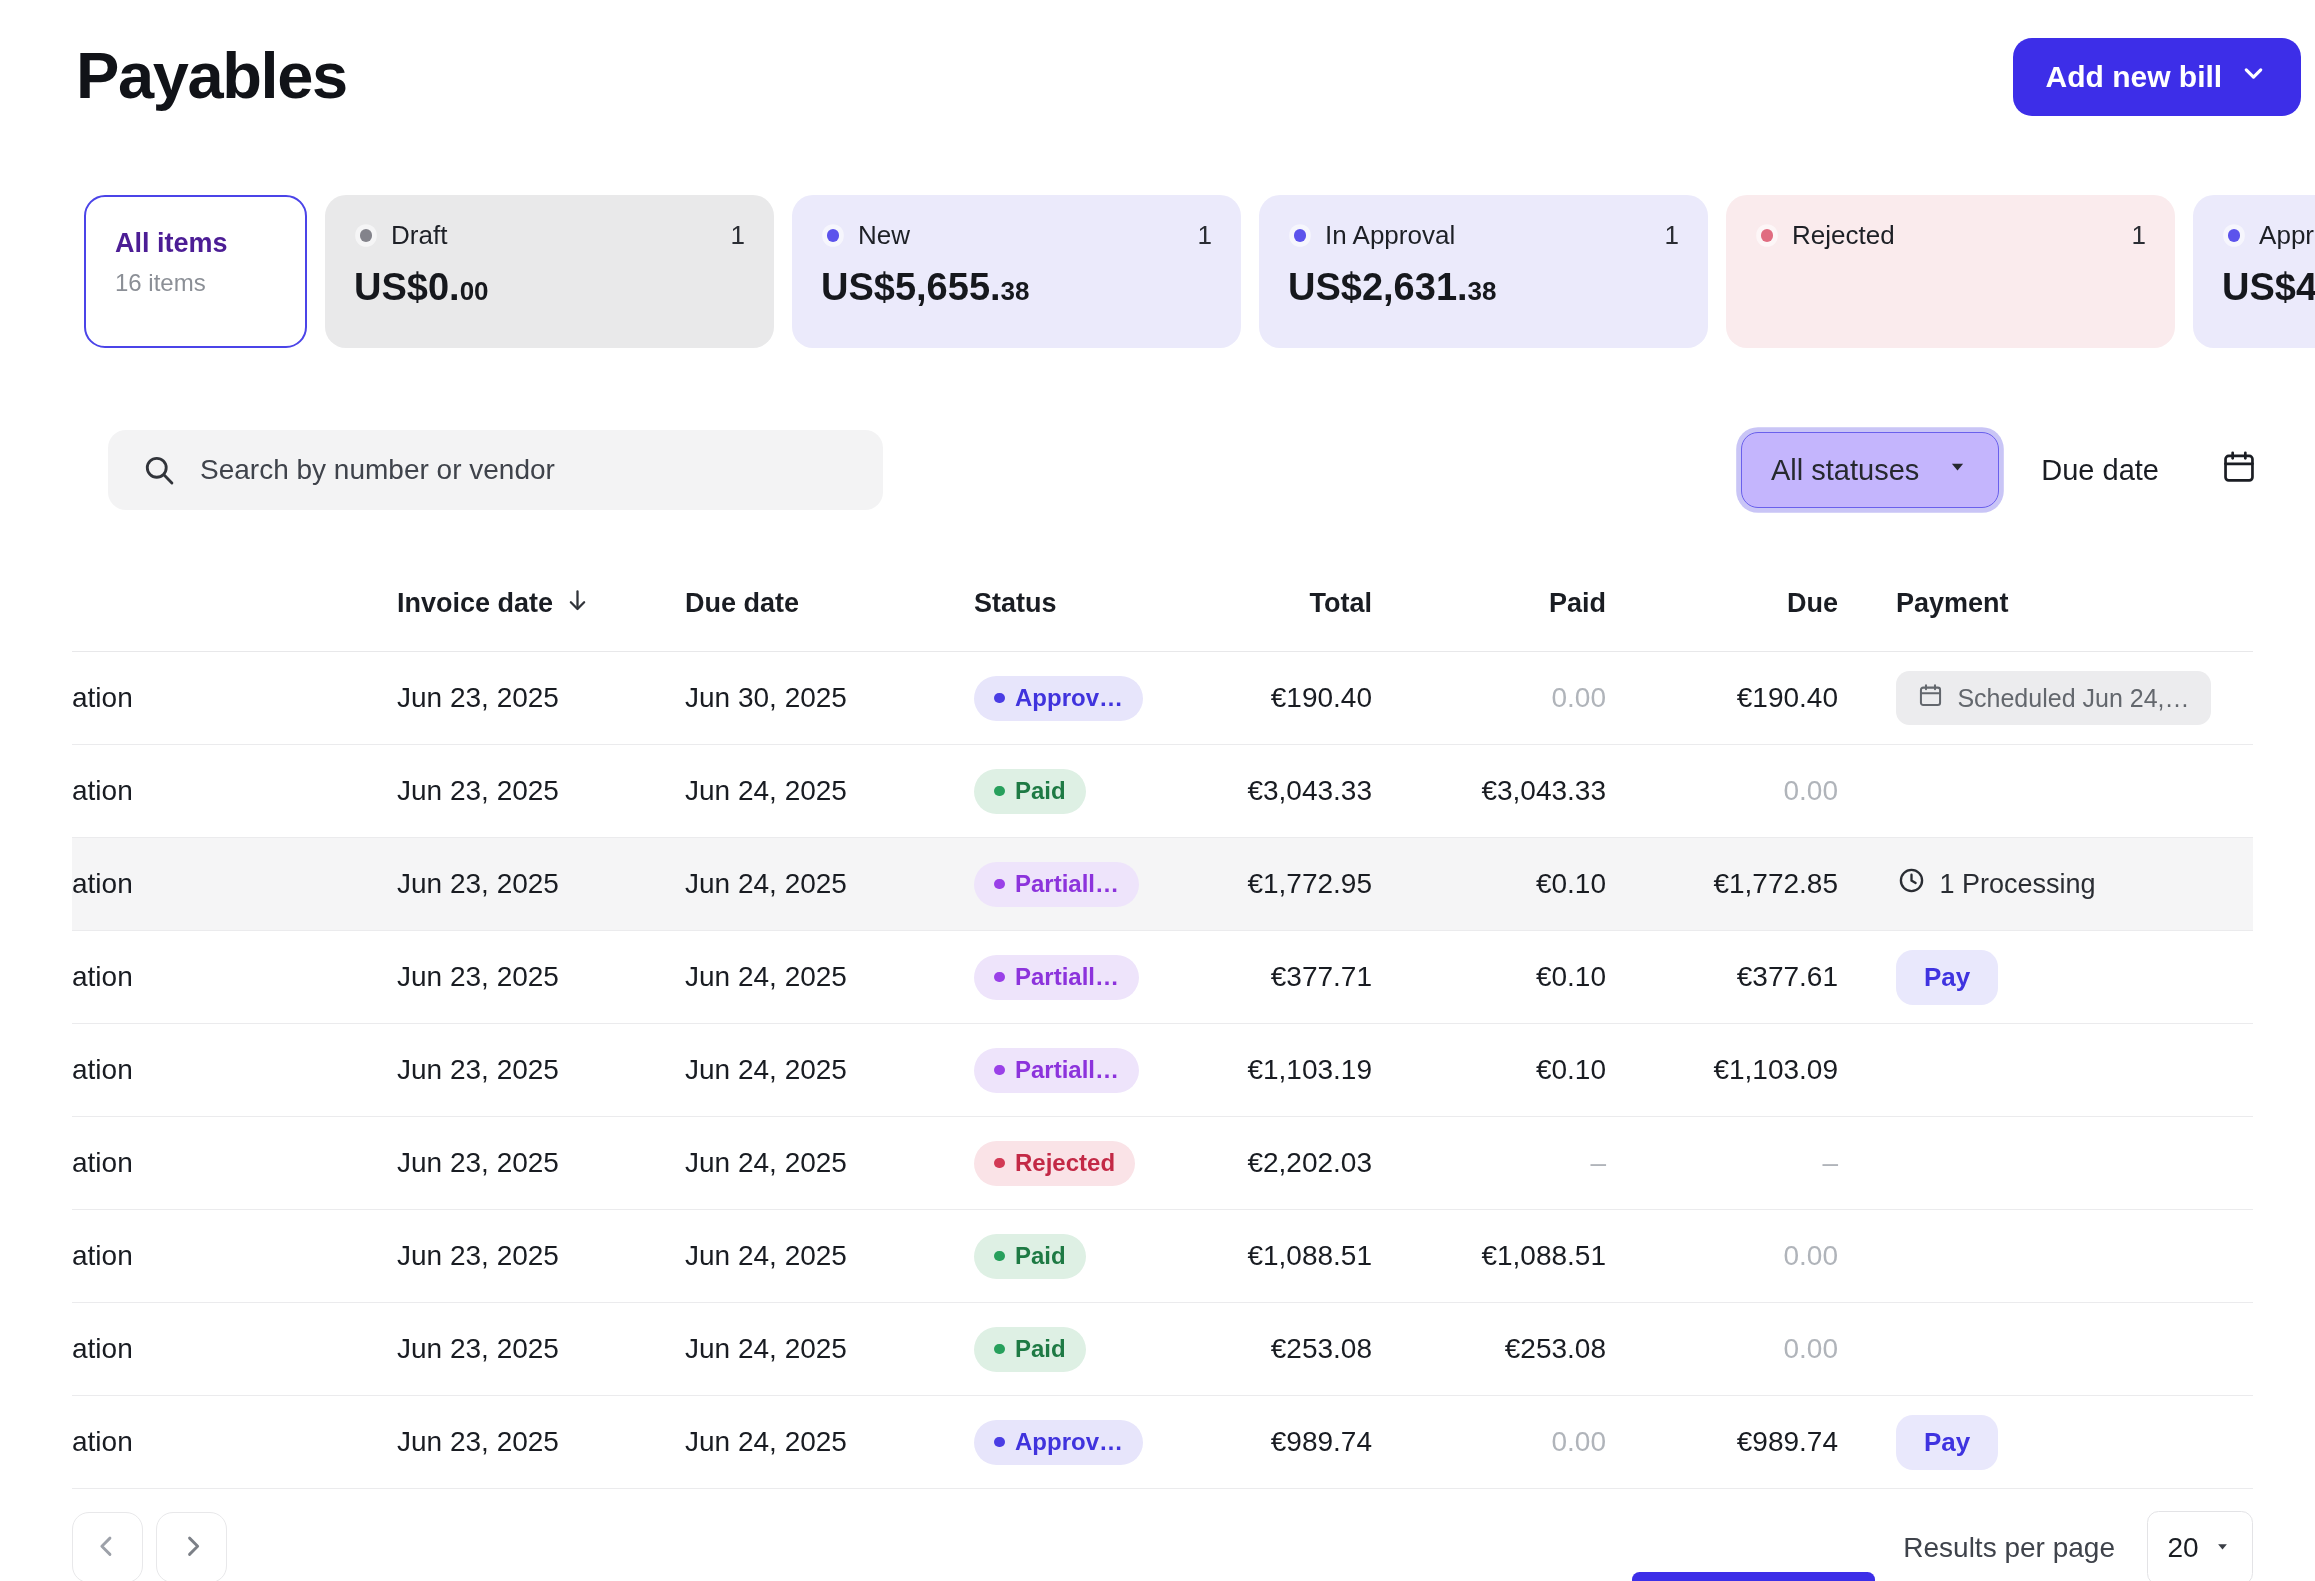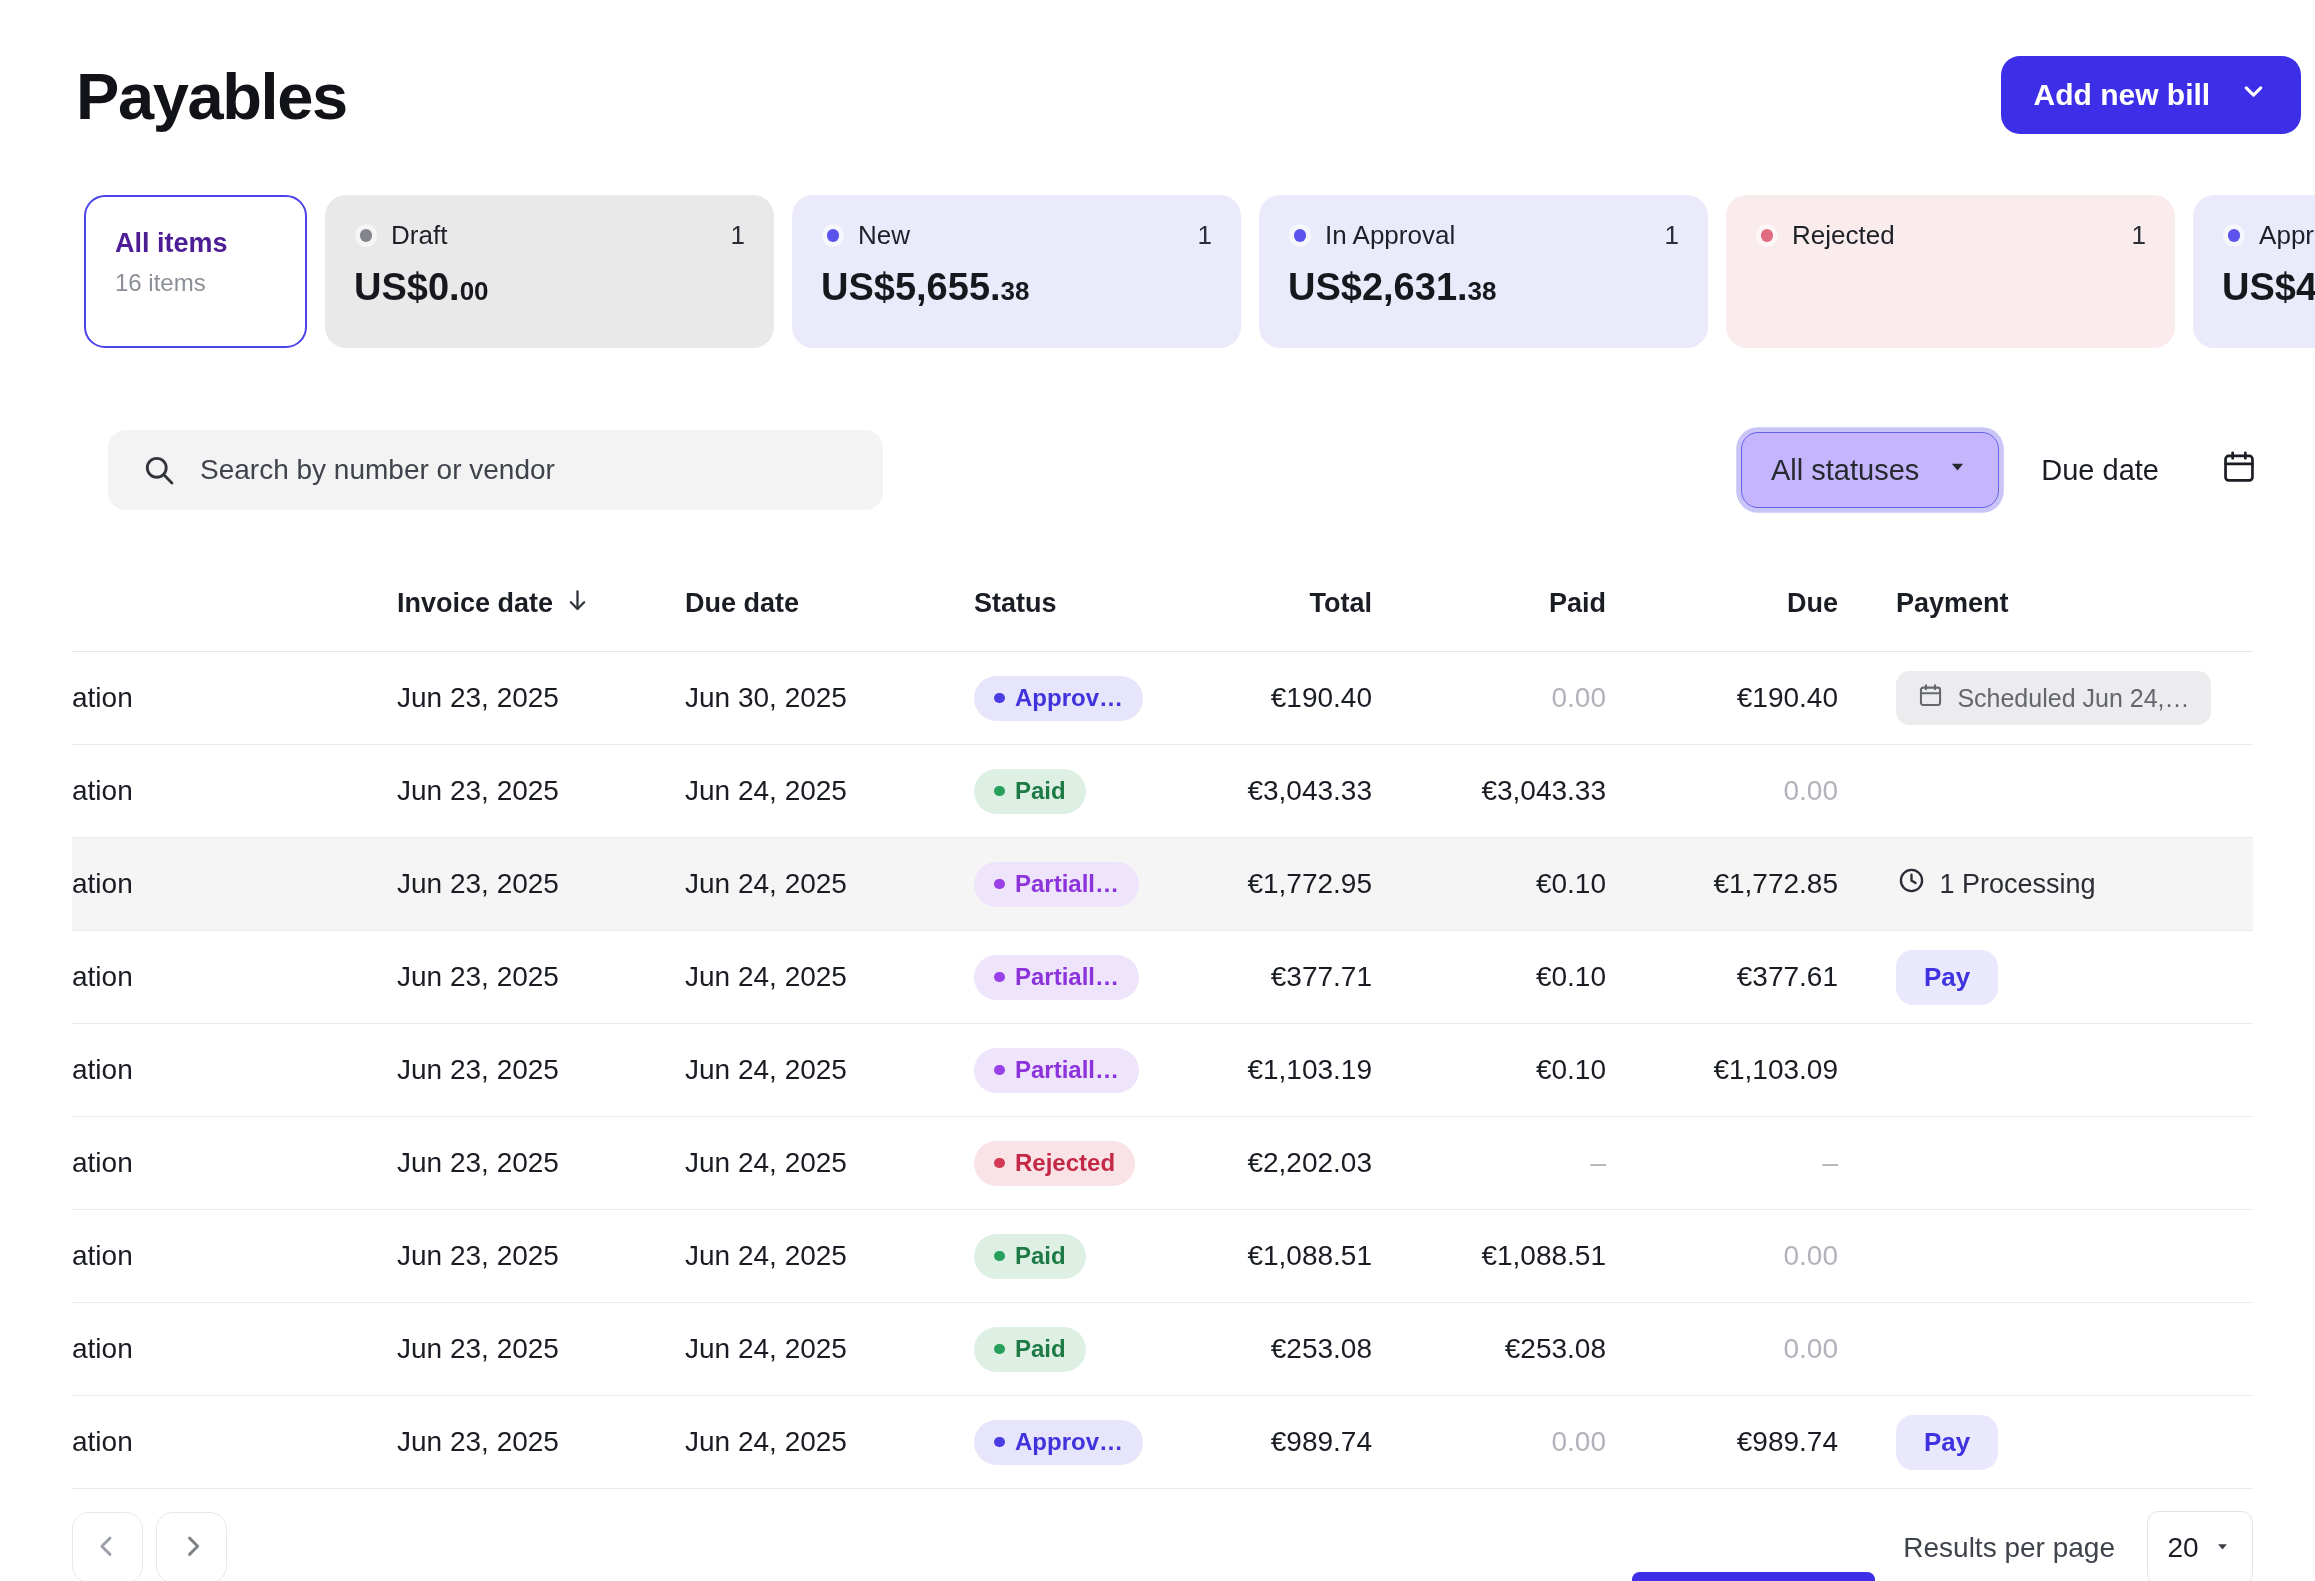--- a/index.html
+++ b/index.html
@@ -3,24 +3,24 @@
 <meta charset="utf-8">
 <style>
   * { margin:0; padding:0; box-sizing:border-box; }
   html,body { width:2315px; height:1581px; overflow:hidden; }
   body {
     font-family:"Liberation Sans", sans-serif;
     background:#ffffff; color:#15171C; position:relative;
   }
 
   
-  .page-header { display:flex; align-items:flex-end; justify-content:space-between;
+  .page-header { display:flex; align-items:flex-start; justify-content:space-between;
     margin-top:38px; height:96px; padding-left:76px; padding-right:14.3px; }
   .page-title { font-size:65px; font-weight:800; letter-spacing:-1.4px; color:#111318; }
-  .add-bill-btn { display:flex; align-items:center; gap:29px; height:78px; padding:0 32.5px;
+  .add-bill-btn { display:flex; align-items:center; gap:17px; height:78px; padding:0 32.5px;
     background:#3D2EE8; color:#fff; border:none; border-radius:19px;
     font-family:inherit; font-size:30px; font-weight:700; cursor:pointer; }
 
   
   .cards-row { display:flex; gap:18px; margin-top:61px; padding-left:84px;
     width:100%; overflow:hidden; }
   .card { border-radius:21px; height:153px; padding:25px 29px 0 29px; flex:none; cursor:pointer; }
   .card-all { width:223px; background:#fff; border:2.4px solid #4B44E8; padding-top:31px; }
   .card-all .card-title { font-size:27px; font-weight:700; color:#4c1d95; }
   .card-all .card-sub { font-size:24px; color:#8B8F96; margin-top:10px; }

